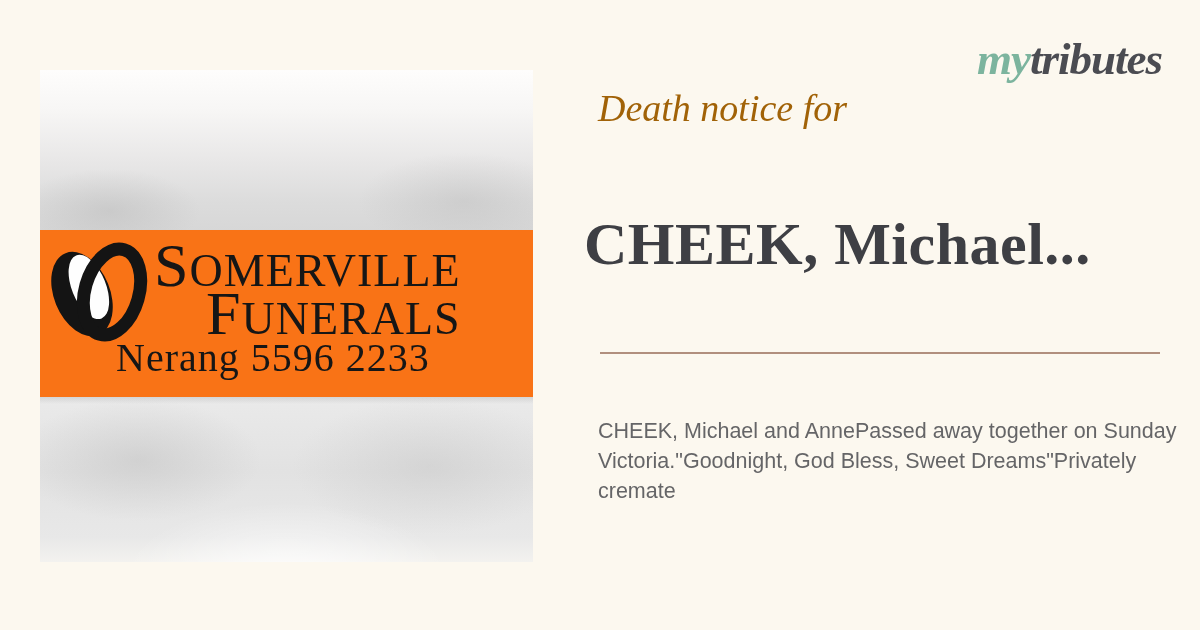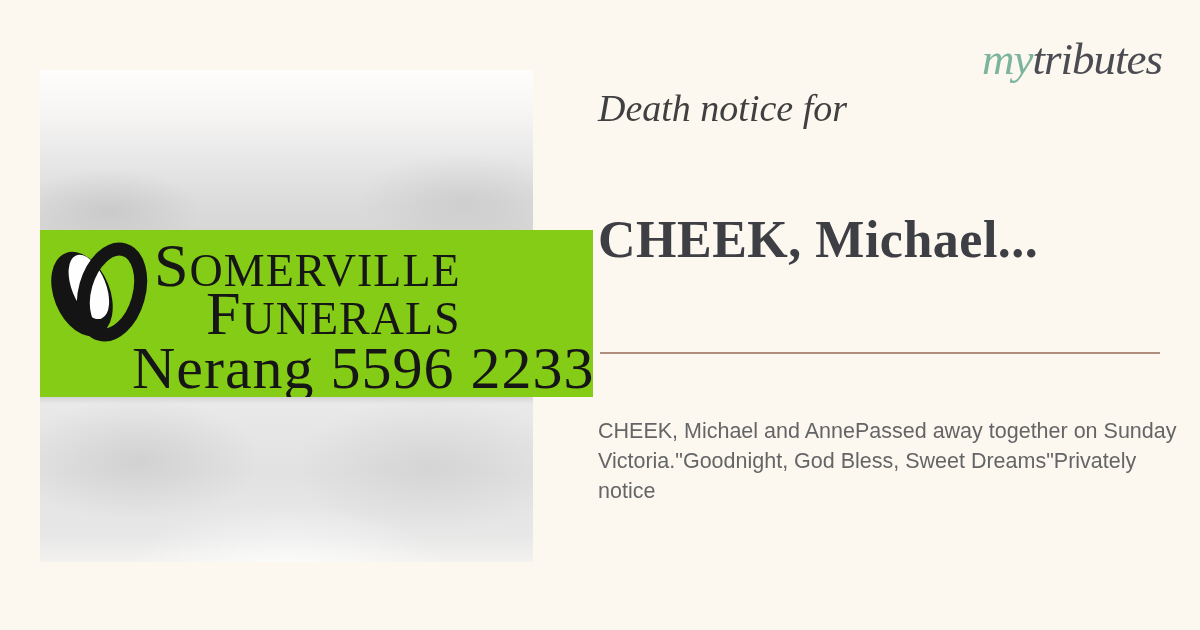--- a/index.html
+++ b/index.html
@@ -19,22 +19,22 @@
     background: #fff;
   }
   .img-top {
     position: absolute; left: 0; top: 0; width: 493px; height: 160px;
     background:
       radial-gradient(130px 60px at 14% 88%, rgba(176,176,176,.38), transparent 70%),
       radial-gradient(150px 70px at 86% 82%, rgba(176,176,176,.32), transparent 70%),
       linear-gradient(180deg, #fefdfc 0%, #f7f6f5 25%, #e9e8e8 55%, #dcdcdc 82%, #d7d7d7 100%);
   }
   .img-logo-band {
-    position: absolute; left: 0; top: 160px; width: 553px; height: 167px;
-    background: #84cc16;
+    position: absolute; left: 0; top: 160px; width: 493px; height: 167px;
+    background: #f97316;
     padding-left: 15px;
   }
   .img-bottom {
     position: absolute; left: 0; top: 327px; width: 493px; height: 165px;
     background:
       linear-gradient(180deg, rgba(150,150,150,.25) 0px, rgba(150,150,150,0) 7px),
       radial-gradient(170px 85px at 20% 38%, rgba(188,188,188,.45), transparent 72%),
       radial-gradient(190px 95px at 79% 42%, rgba(192,192,192,.40), transparent 72%),
       radial-gradient(230px 110px at 50% 112%, rgba(255,255,255,.85), transparent 72%),
       linear-gradient(180deg, #eaeaea 0%, #e2e2e2 45%, #e8e8e8 85%, #f3f2ef 100%);
@@ -42,41 +42,41 @@
   .logo-icon { position: absolute; left: 6px; top: 8px; filter: blur(.3px); }
   .logo-name {
     position: absolute; left: 114px; top: 13px;
     font-size: 46px; line-height: 45px; font-weight: 400;
     color: #161616; letter-spacing: 1px; white-space: nowrap;
   }
   .logo-name .name-line { display: block; }
   .logo-name .name-line::first-letter { font-size: 1.35em; }
   .logo-name .name-line-2 { padding-left: 16px; margin-top: -2px; text-align: right; }
   .logo-phone {
-    position: absolute; left: 92px; top: 104px;
-    font-size: 60px; color: #161616; white-space: nowrap; letter-spacing: 1px;
+    position: absolute; left: 76px; top: 104px;
+    font-size: 40px; color: #161616; white-space: nowrap; letter-spacing: 1px;
   }
 
   
   .brand {
     position: absolute; top: 33px; right: 38px;
-    font-size: 45px; font-weight: normal; font-style: italic;
+    font-size: 45px; font-weight: bold; font-style: italic;
     letter-spacing: -1px; white-space: nowrap;
   }
   .brand-my { color: #7cb49e; }
   .brand-tributes { color: #4b4c52; }
 
   .subtitle {
     position: absolute; left: 598px; top: 86px;
-    font-style: italic; font-size: 38px; color: #404040;
+    font-style: italic; font-size: 38px; color: #a16207;
     white-space: nowrap;
   }
   .title {
-    position: absolute; left: 598px; top: 210px;
-    font-size: 52px; font-weight: bold; color: #3e3f44;
+    position: absolute; left: 584px; top: 210px;
+    font-size: 60px; font-weight: bold; color: #3e3f44;
     letter-spacing: .5px; white-space: nowrap;
   }
   .divider {
     position: absolute; left: 600px; top: 352px;
     width: 560px; height: 2px; background: #b18f7e;
   }
   .description {
     position: absolute; left: 598px; top: 388px; width: 600px;
     font-family: "Liberation Sans", sans-serif;
     font-size: 21.5px; line-height: 30px; color: #656567; margin-top: 28px;
@@ -115,16 +115,16 @@
 
   <div class="subtitle">Death notice for</div>
 
   <h1 class="title">CHEEK, Michael...</h1>
 
   <div class="divider"></div>
 
   <div class="description">
     <span class="desc-line">CHEEK, Michael and AnnePassed away together on Sunday</span>
     <span class="desc-line">Victoria."Goodnight, God Bless, Sweet Dreams"Privately</span>
-    <span class="desc-line">notice</span>
+    <span class="desc-line">cremate</span>
   </div>
 
 </div>
 
 </body></html>

